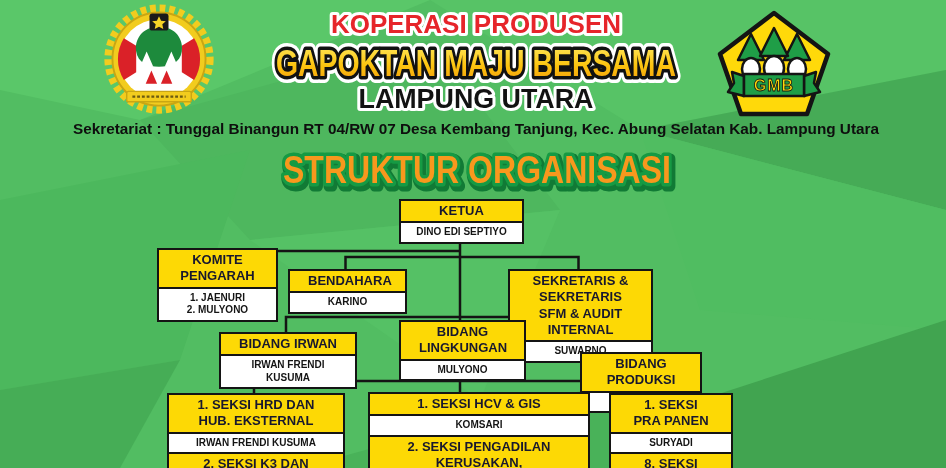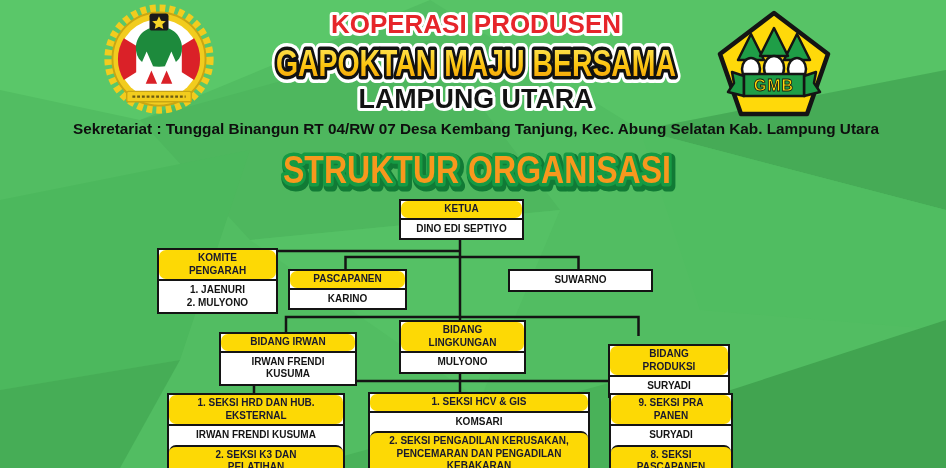--- a/index.html
+++ b/index.html
@@ -9,21 +9,21 @@
   }
   #bg{position:absolute;left:0;top:0;z-index:0;}
   #headtext{position:absolute;left:0;top:0;z-index:1;}
   .logo{position:absolute;z-index:2;}
   #lines{position:absolute;left:0;top:0;z-index:1;}
   .box{
     position:absolute;z-index:2;border:2px solid #141414;background:#fff;
     text-align:center;font-weight:bold;
   }
   .box > div + div{border-top:2px solid #141414;}
-  .r-hd{background:#fdd905;color:#18182e;font-size:10px;line-height:1.25;padding:2px 18px;border-radius:7px;}
+  .r-hd{background:#fdd905;color:#18182e;font-size:13px;line-height:1.25;padding:2px 18px;}
   .r-bd{background:#ffffff;color:#141414;font-size:10px;line-height:1.25;padding:3px 8px;}
   .r-hd span,.r-bd span{display:block;}
   svg text{font-family:"Liberation Sans",sans-serif;}
 </style>
 </head>
 <body>
 
 <div id="stage">
 
   <svg id="bg" width="946" height="468" viewBox="0 0 946 468">
@@ -107,57 +107,61 @@
 
   <div class="box" style="left:157px;top:224px;width:117px;margin-top:24px;">
     <div class="r-hd">KOMITE PENGARAH</div>
     <div class="r-bd">
       <span>1. JAENURI</span>
       <span>2. MULYONO</span>
     </div>
   </div>
 
   <div class="box" style="left:288px;top:269px;width:115px;">
-    <div class="r-hd">PASCAPANEN</div>
+    <div class="r-hd">BENDAHARA</div>
     <div class="r-bd">KARINO</div>
   </div>
 
   <div class="box" style="left:508px;top:269px;width:141px;">
+    <div class="r-hd">
+      <span>SEKRETARIS &amp; SEKRETARIS</span>
+      <span>SFM &amp; AUDIT INTERNAL</span>
+    </div>
     <div class="r-bd">SUWARNO</div>
   </div>
 
   <div class="box" style="left:219px;top:332px;width:134px;">
     <div class="r-hd">BIDANG IRWAN</div>
     <div class="r-bd">IRWAN FRENDI KUSUMA</div>
   </div>
 
   <div class="box" style="left:399px;top:320px;width:123px;">
     <div class="r-hd">BIDANG LINGKUNGAN</div>
     <div class="r-bd">MULYONO</div>
   </div>
 
-  <div class="box" style="left:580px;top:344px;width:118px;margin-left:28px;">
+  <div class="box" style="left:580px;top:352px;width:118px;">
     <div class="r-hd">BIDANG PRODUKSI</div>
     <div class="r-bd">SURYADI</div>
   </div>
 
   <div class="box" style="left:167px;top:393px;width:174px;">
     <div class="r-hd">1. SEKSI HRD DAN HUB. EKSTERNAL</div>
     <div class="r-bd">IRWAN FRENDI KUSUMA</div>
     <div class="r-hd">2. SEKSI K3 DAN PELATIHAN</div>
     <div class="r-bd">JAENURI</div>
   </div>
 
   <div class="box" style="left:368px;top:392px;width:218px;">
     <div class="r-hd">1. SEKSI HCV &amp; GIS</div>
     <div class="r-bd">KOMSARI</div>
     <div class="r-hd">2. SEKSI PENGADILAN KERUSAKAN, PENCEMARAN DAN PENGADILAN KEBAKARAN</div>
 
   </div>
 
   <div class="box" style="left:609px;top:393px;width:120px;">
-    <div class="r-hd">9. SEKSI PRA PANEN</div>
+    <div class="r-hd">1. SEKSI PRA PANEN</div>
     <div class="r-bd">SURYADI</div>
     <div class="r-hd">8. SEKSI PASCAPANEN</div>
     <div class="r-bd">M. JIMIN</div>
   </div>
 
 </div>
 
 </body></html>

